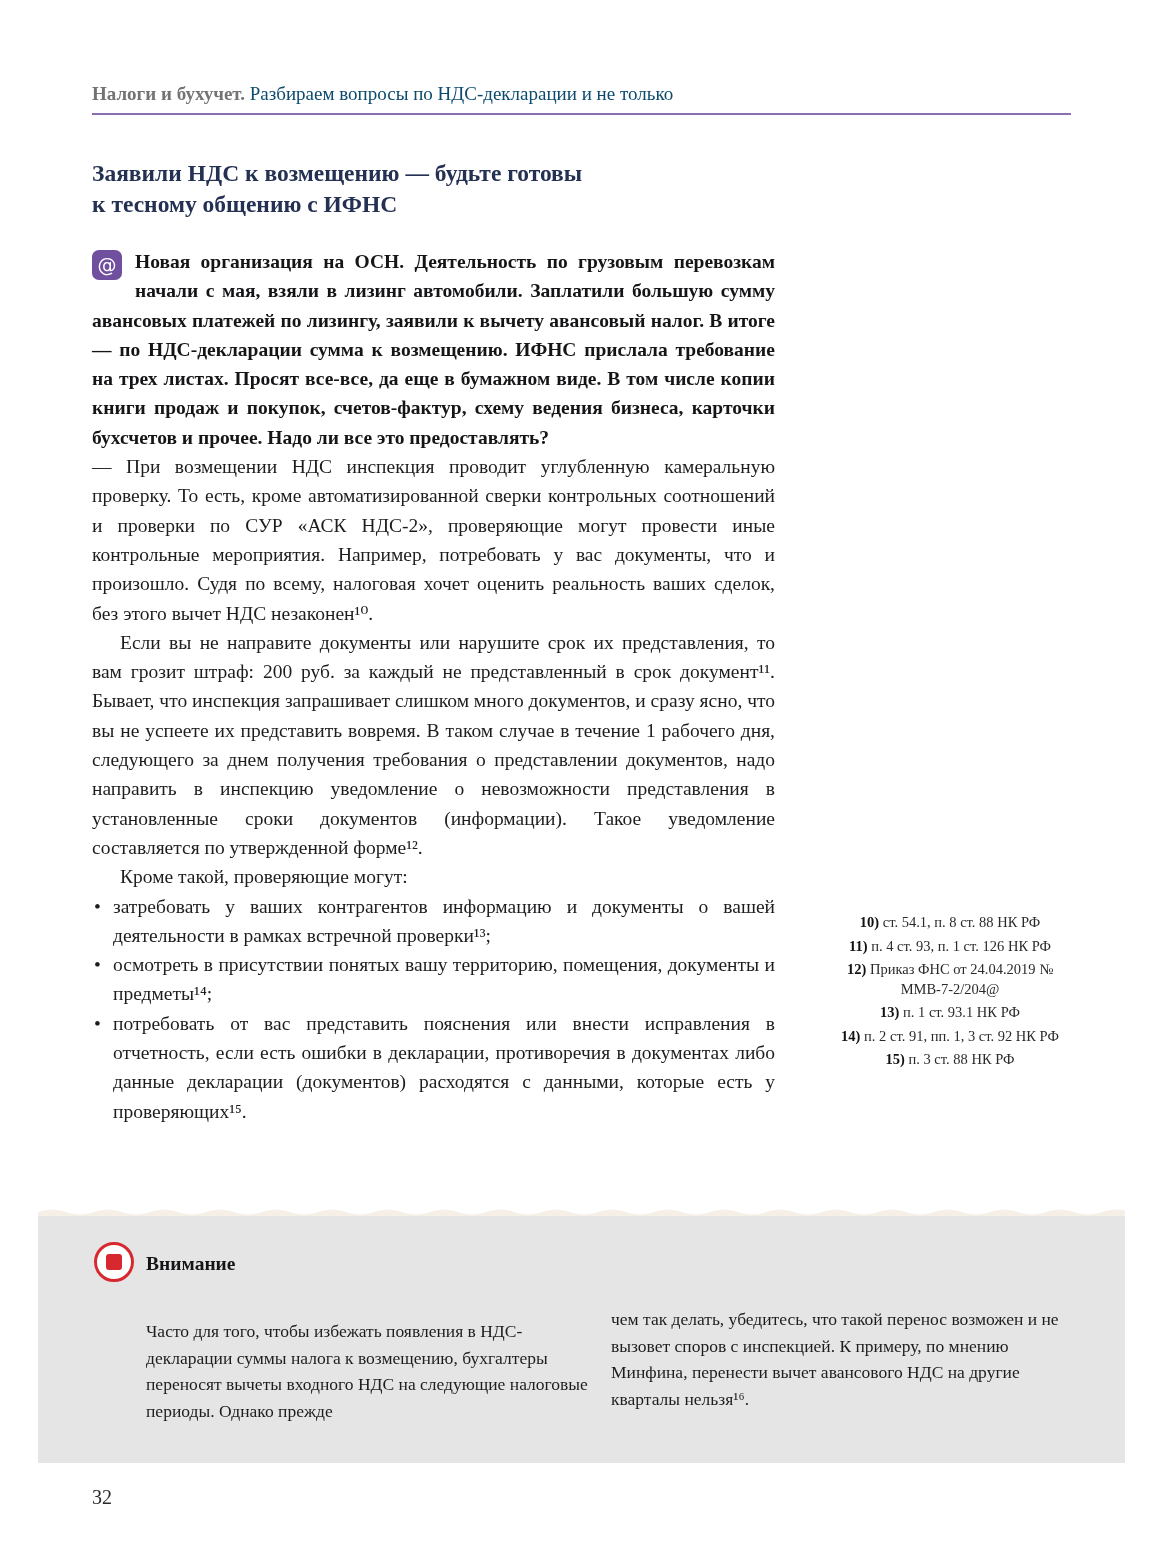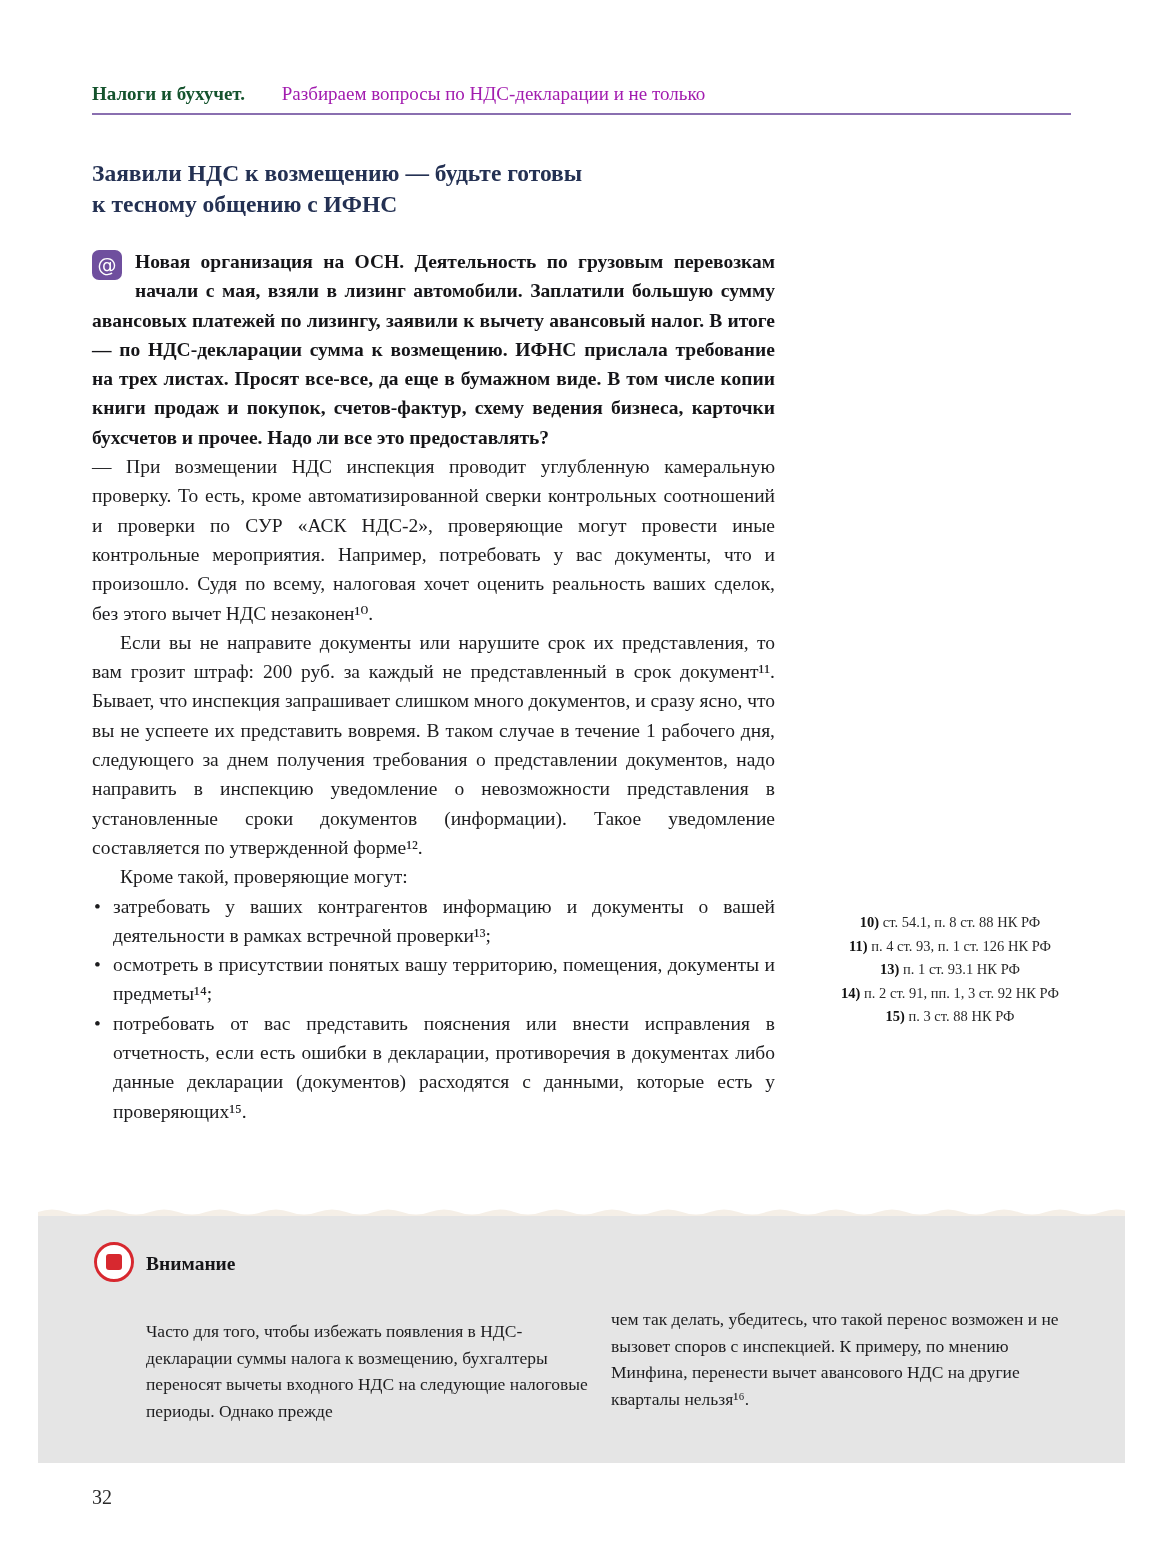--- a/index.html
+++ b/index.html
@@ -6,22 +6,22 @@
   html, body { background:#ffffff; }
   body {
     width:1163px; height:1559px; position:relative; overflow:hidden;
     font-family:"Liberation Serif","DejaVu Serif",serif;
     color:#1d1d1f;
   }
   .page { position:absolute; inset:0; }
 
   
   .running-head { position:absolute; left:92px; top:82px; font-size:19px; line-height:24px; white-space:nowrap; }
-  .brand { color:#14532d; font-weight:bold; }
-  .subtitle { color:#a21caf;margin-left:32px; }
+  .brand { color:#737373; font-weight:bold; }
+  .subtitle { color:#0c4a6e; }
   .head-rule { position:absolute; left:92px; top:113px; width:979px; height:2px; background:#8a6fb0; }
 
   
   .article-title { position:absolute; left:92px; top:158px; font-size:23.5px; line-height:31px; font-weight:bold; color:#243153; }
   .t-line { display:block; }
 
   
   .body-col {
     position:absolute; left:92px; top:247px; width:683px;
     font-size:19.5px; line-height:29.3px; text-align:justify;
@@ -95,20 +95,21 @@
     <ul class="bullets">
       <li>затребовать у ваших контрагентов информацию и документы о вашей деятельности в рамках встречной проверки¹³;</li>
       <li>осмотреть в присутствии понятых вашу территорию, помещения, документы и предметы¹⁴;</li>
       <li>потребовать от вас представить пояснения или внести исправления в отчетность, если есть ошибки в декларации, противоречия в документах либо данные декларации (документов) расходятся с данными, которые есть у проверяющих¹⁵.</li>
     </ul>
   </main>
 
   <aside class="footnotes">
     <p class="footnote"><b>10)</b> <span>ст. 54.1, п. 8 ст. 88 НК РФ</span></p>
     <p class="footnote"><b>11)</b> <span>п. 4 ст. 93, п. 1 ст. 126 НК РФ</span></p>
+    <p class="footnote"><b>12)</b> <span>Приказ ФНС от 24.04.2019 № ММВ-7-2/204@</span></p>
     <p class="footnote"><b>13)</b> <span>п. 1 ст. 93.1 НК РФ</span></p>
     <p class="footnote"><b>14)</b> <span>п. 2 ст. 91, пп. 1, 3 ст. 92 НК РФ</span></p>
     <p class="footnote"><b>15)</b> <span>п. 3 ст. 88 НК РФ</span></p>
   </aside>
 
   <section class="attention">
     <svg class="torn-edge" width="1087" height="8" viewBox="0 0 1087 8" preserveAspectRatio="none">
       <path fill="#f5efe7" d="M0 4 q14 -5 28 0 t28 0 t28 0 t28 0 t28 0 t28 0 t28 0 t28 0 t28 0 t28 0 t28 0 t28 0 t28 0 t28 0 t28 0 t28 0 t28 0 t28 0 t28 0 t28 0 t28 0 t28 0 t28 0 t28 0 t28 0 t28 0 t28 0 t28 0 t28 0 t28 0 t28 0 t28 0 t28 0 t28 0 t28 0 t28 0 t28 0 t28 0 t28 0 V8 H0 Z"></path>
     </svg>
     <div class="attn-icon">

